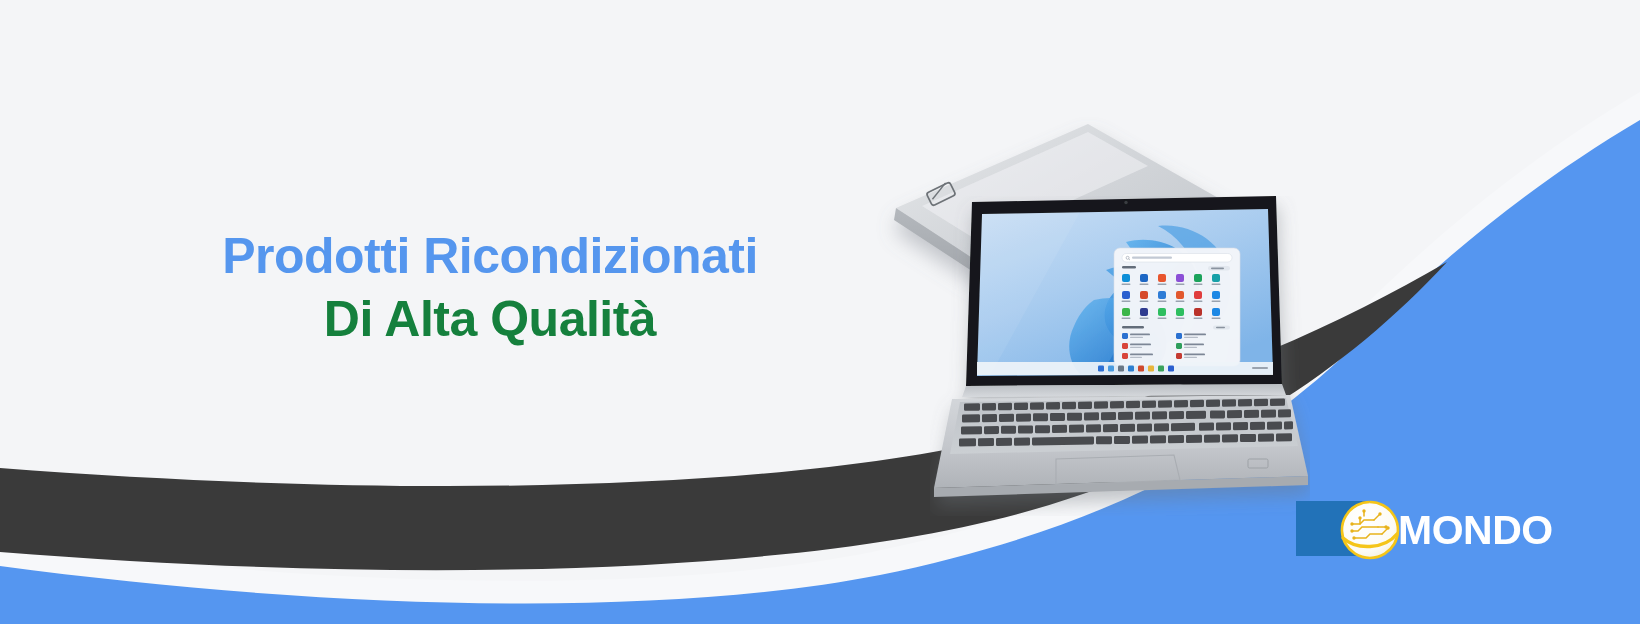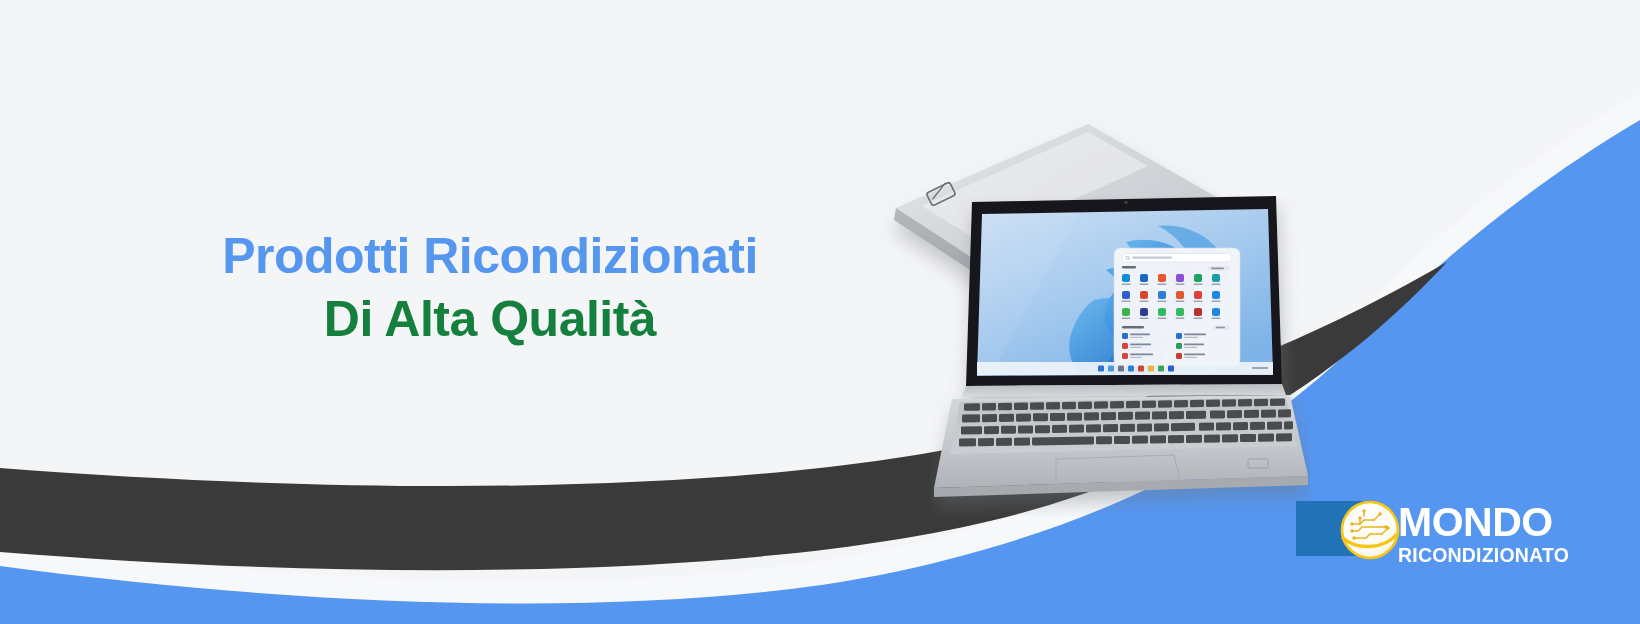--- a/index.html
+++ b/index.html
@@ -46,21 +46,21 @@
   }
   #logo .logo-rect {
     position:absolute; left:0px; top:7px;
     width:78px; height:55px;
   }
   #logo .logo-globe {
     position:absolute; left:38px; top:0px;
     width:72px; height:72px;
   }
   #logo .logo-text {
-    position:absolute; left:102px; top:6px;
+    position:absolute; left:102px; top:14px;
     width:228px; height:70px;
   }
   #logo .logo-word {
     font-size:41px; font-weight:bold; color:#FFFFFF;
     letter-spacing:-0.5px; line-height:44px;
     white-space:nowrap;
   }
   #logo .logo-sub {
     font-size:19.5px; font-weight:bold; color:#FFFFFF;
     letter-spacing:0.2px; line-height:22px;
@@ -492,17 +492,16 @@
           <circle cx="30" cy="17" r="1.7"></circle>
         <circle cx="46" cy="20" r="1.7"></circle>
           <circle cx="52" cy="33" r="1.7"></circle>
         <circle cx="54" cy="34" r="1.7"></circle>
           <circle cx="26" cy="24" r="1.7"></circle>
       </g>
     </svg>
 
     <div class="logo-text">
       <div class="logo-word">MONDO</div>
-      <div class="logo-sub">RICONDIZIONATO</div>
     </div>
   </div>
 
 </div>
 
 </body></html>

